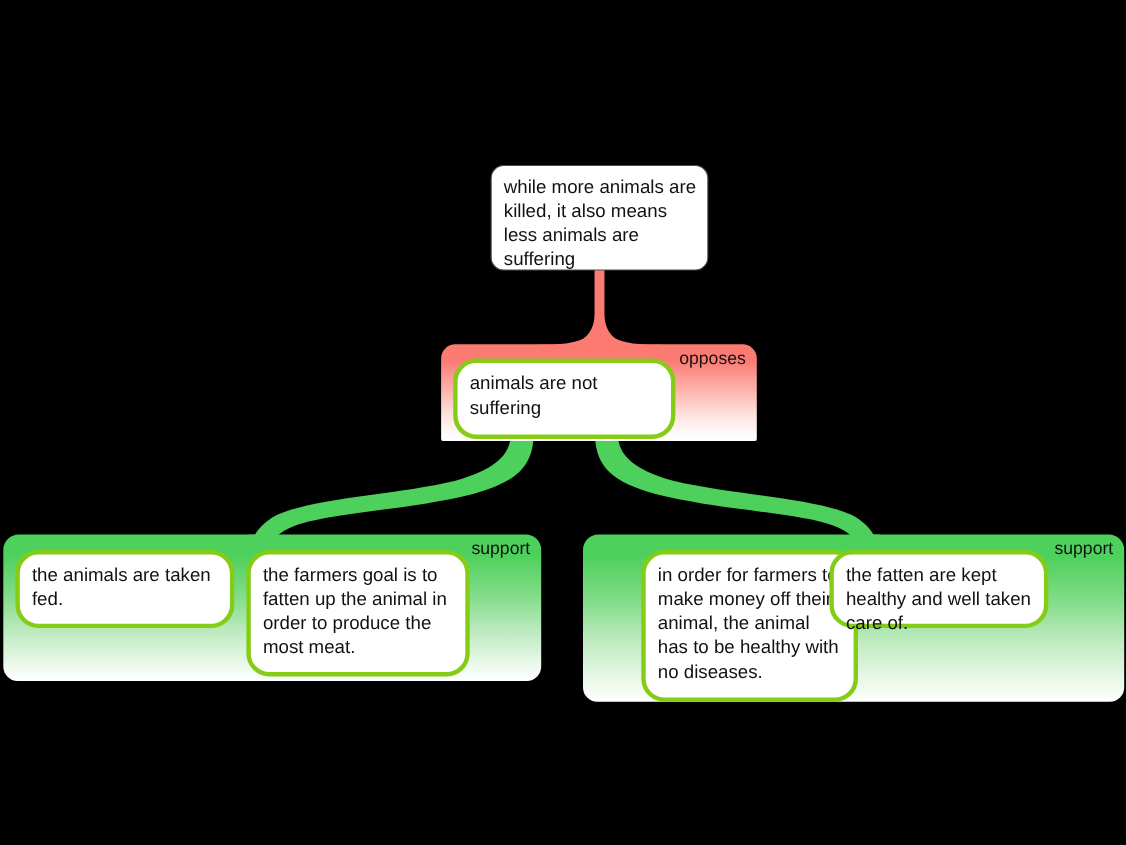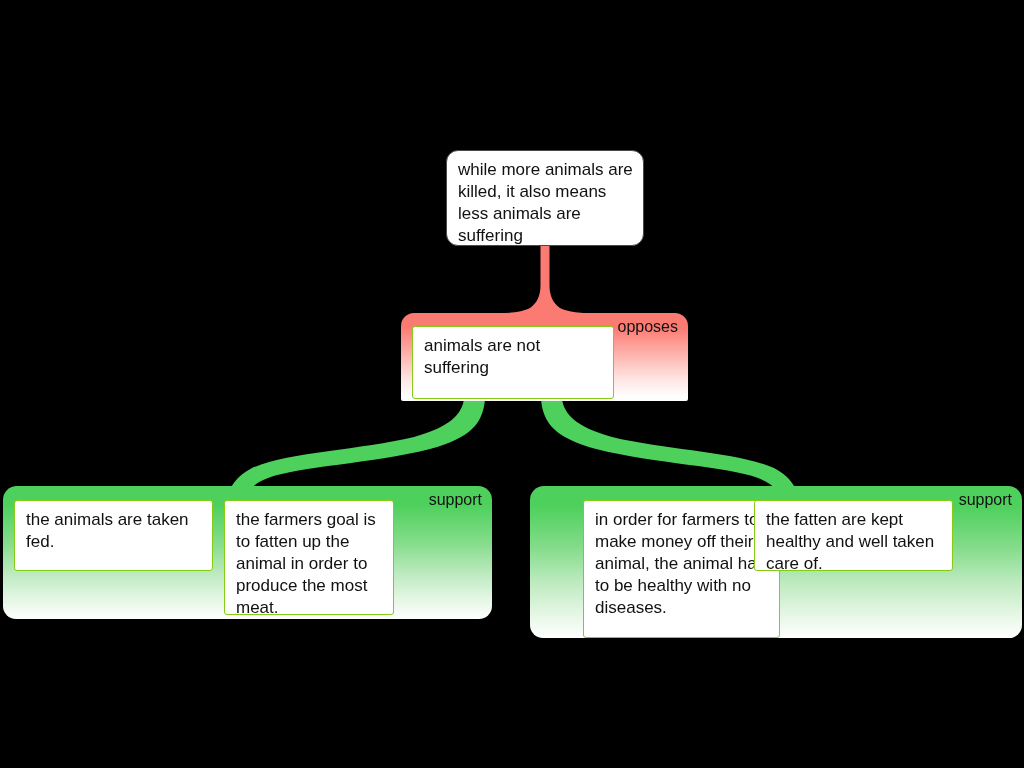--- a/index.html
+++ b/index.html
@@ -22,22 +22,22 @@
     left: 0; top: 0;
     width: 1024px; height: 768px;
     z-index: 1;
   }
 
   
   .claim-card {
     position: absolute;
     box-sizing: border-box;
     background: #ffffff;
-    border: 1px solid #84cc16;
-    border-radius: 3px;
+    border: 4px solid #84cc16;
+    border-radius: 21px;
     color: #111111;
     font-size: 17px;
     line-height: 22px;
     padding: 8px 10px 8px 11px;
     z-index: 3;
     white-space: pre-line;
   }
 
   
   #root-claim {
@@ -99,21 +99,21 @@
     top: 486px;
     width: 492px;
     height: 152px;
     background: linear-gradient(to bottom, #4ed05c 0%, #4ed05c 13%, #83dc8a 40%, #bdeabf 63%, #e6f7e6 85%, #ffffff 100%);
     border-top-left-radius: 14px;
     border-top-right-radius: 14px;
   }
 
   
   #reason-l1 { left: 14px;  top: 500px; width: 199px; height: 71px; }
-  #reason-l2 { left: 224px; top: 500px; width: 170px; height: 115px; }
+  #reason-l2 { left: 224px; top: 500px; width: 203px; height: 115px; }
   #reason-r1 { left: 544px; top: 500px; width: 197px; height: 138px; margin-left: 39px; }
   #reason-r2 { left: 754px; top: 500px; width: 199px; height: 71px; }
 </style>
 </head>
 <body>
 
 <div id="canvas">
 
   <svg id="connectors" viewBox="0 0 1024 768" width="1024" height="768" xmlns="http://www.w3.org/2000/svg">
 

